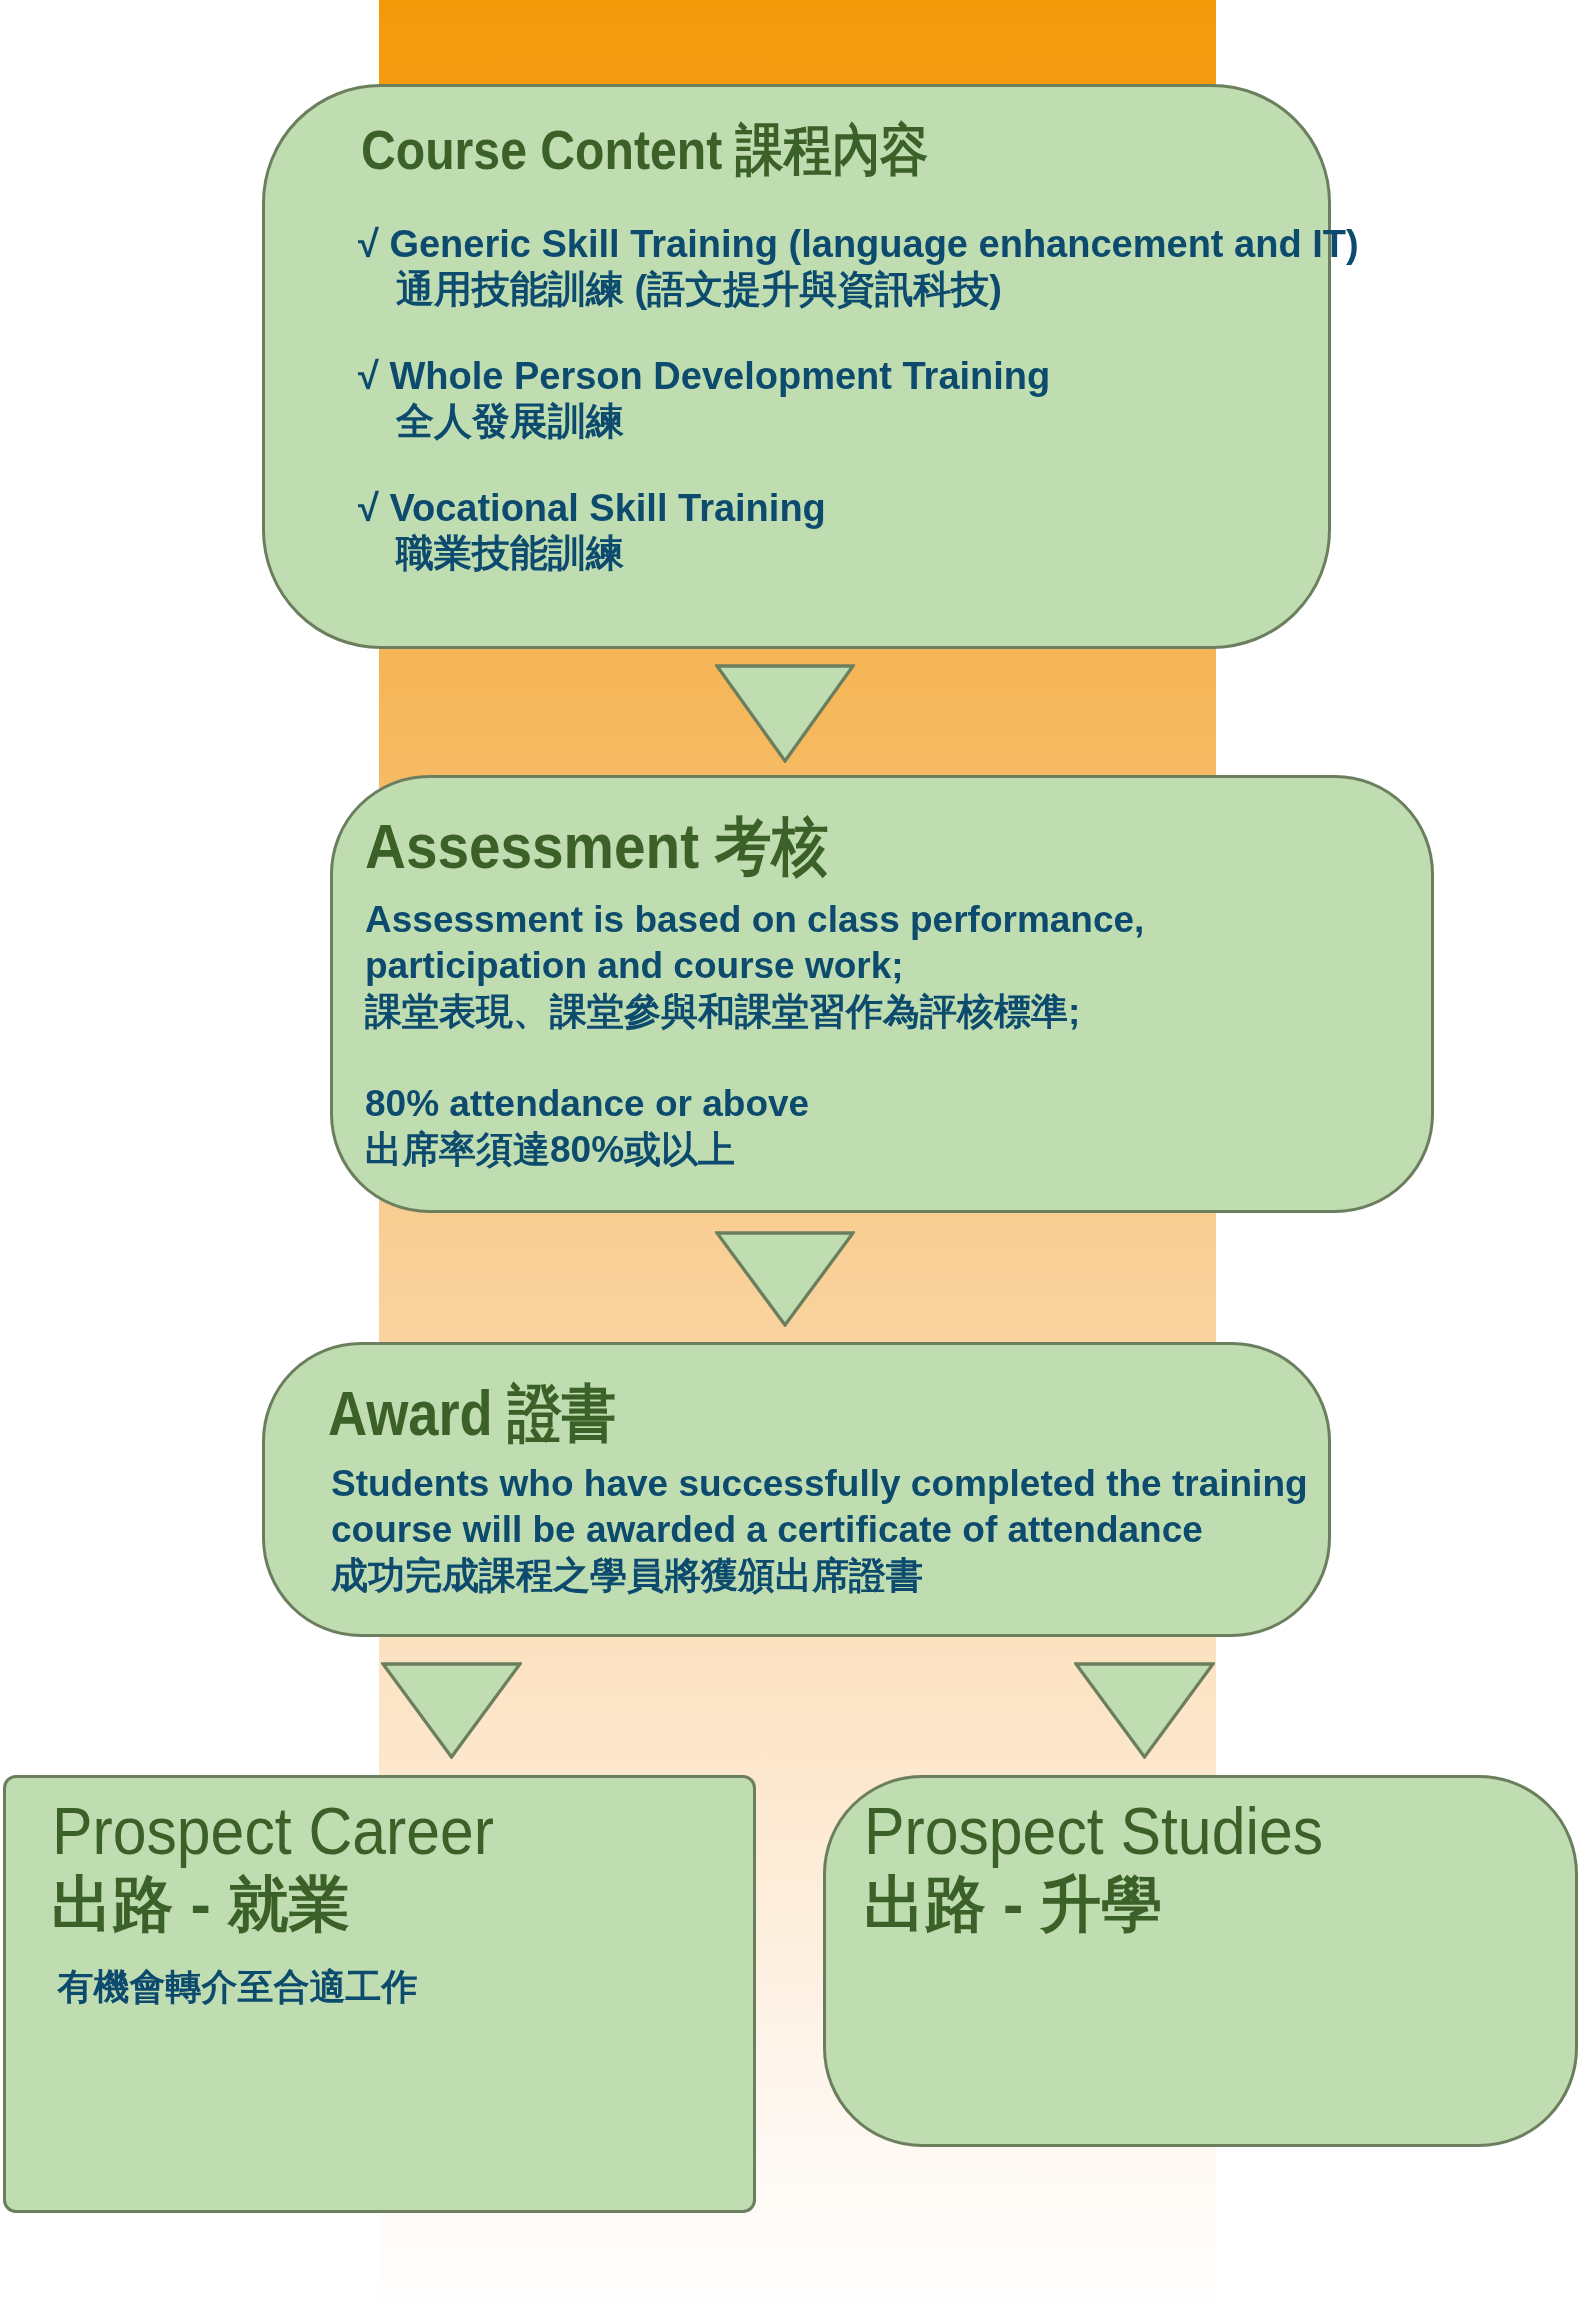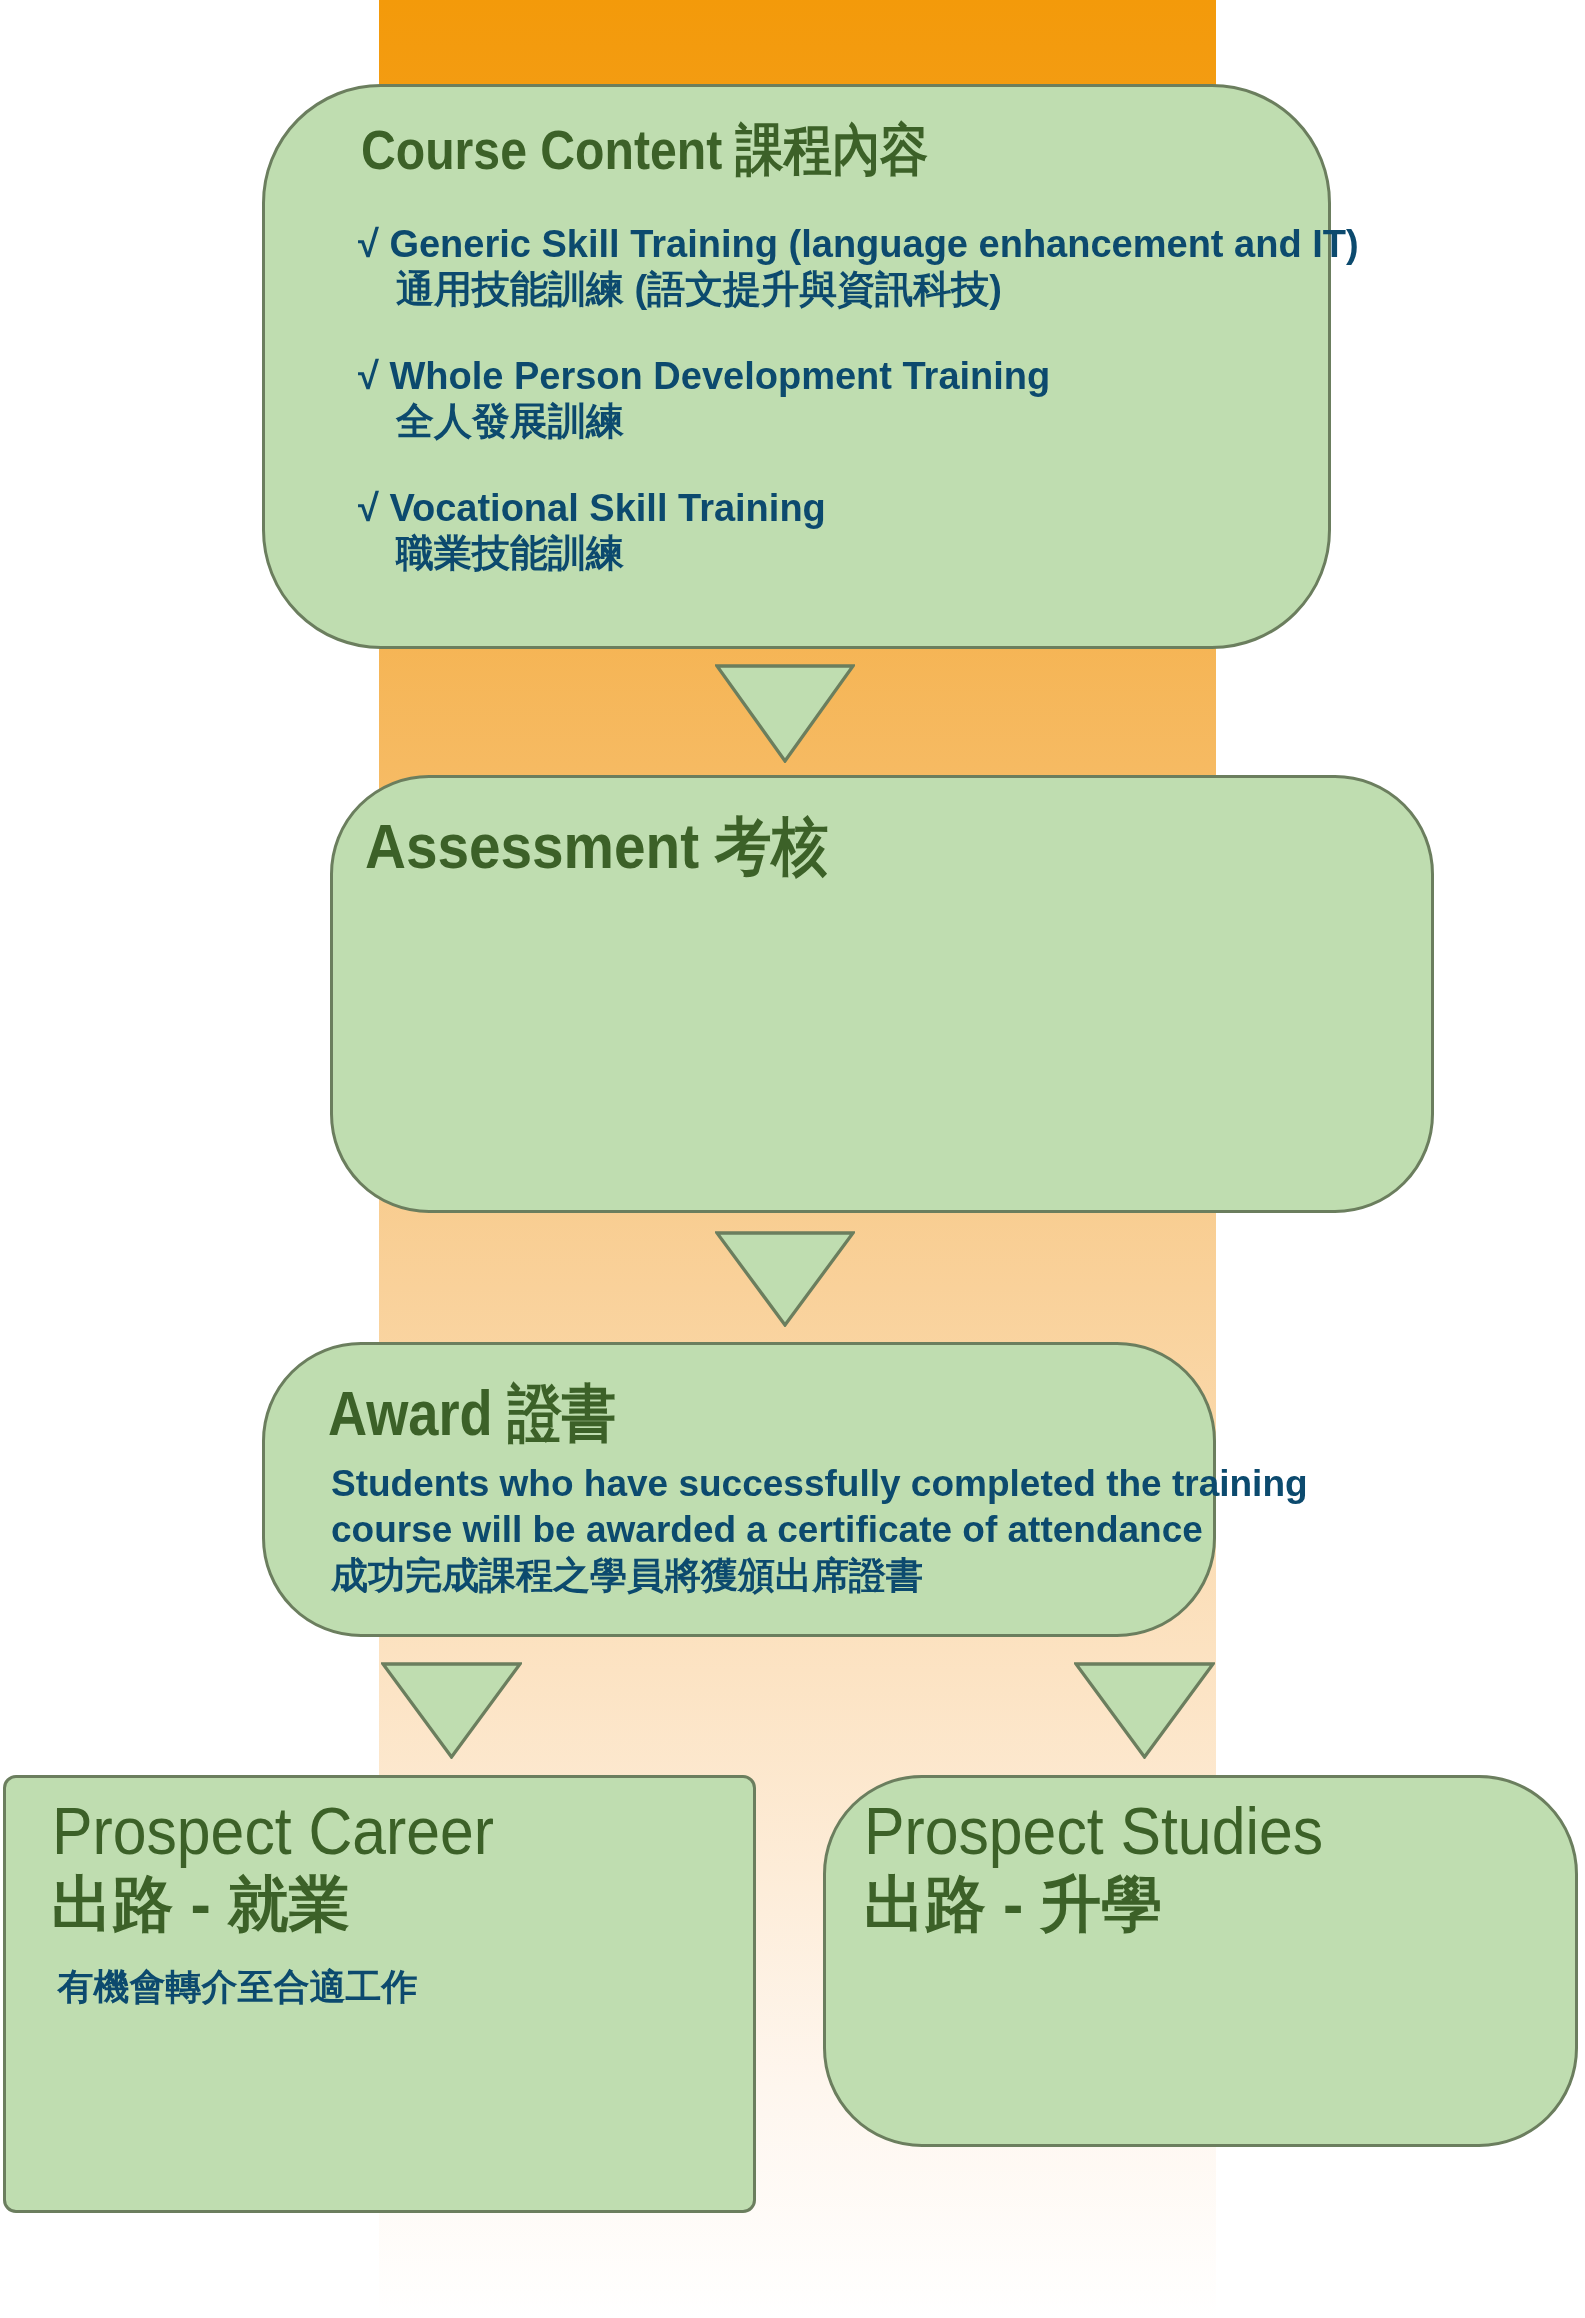--- a/index.html
+++ b/index.html
@@ -48,29 +48,37 @@
 </div>
 
 <div class="arrow" style="left:715px; top:664px; width:140px; height:99px;">
   <svg viewBox="0 0 212 150" preserveAspectRatio="none">
       <polygon points="3,3 209,3 106,147" fill="#BFDDB0" stroke="#6B7E5E" stroke-width="5"></polygon>
     </svg>
 </div>
 
 <div class="box" style="left:330px; top:775px; width:1104px; height:438px; border-radius:99px;">
   <div class="title" style="left:32px; top:26.4px; font-size:63px; font-weight:bold; transform:scaleX(0.9); transform-origin:left;">Assessment 考核</div>
+  <div class="body" style="left:32px; top:119px; font-size:37px; line-height:46px;">
+    <span class="line">Assessment is based on class performance,</span>
+    <span class="line">participation and course work;</span>
+    <span class="line">課堂表現、課堂參與和課堂習作為評核標準;</span>
+    <span class="gap" style="height:46px;"></span>
+    <span class="line">80% attendance or above</span>
+    <span class="line">出席率須達80%或以上</span>
+  </div>
 </div>
 
 <div class="arrow" style="left:715px; top:1231px; width:140px; height:96px;">
   <svg viewBox="0 0 212 145" preserveAspectRatio="none">
       <polygon points="3,3 209,3 106,142" fill="#BFDDB0" stroke="#6B7E5E" stroke-width="5"></polygon>
     </svg>
 </div>
 
-<div class="box" style="left:262px; top:1342px; width:954px; height:295px; border-radius:99px;">
+<div class="box" style="left:262px; top:1342px; width:1069px; height:295px; border-radius:99px;">
   <div class="title" style="left:63px; top:26.4px; font-size:63px; transform:scaleX(0.86); transform-origin:left;">Award 證書</div>
   <div class="body" style="left:66px; top:116px; font-size:37px; line-height:46px;">
     <span class="line">Students who have successfully completed the training</span>
     <span class="line">course will be awarded a certificate of attendance</span>
     <span class="line">成功完成課程之學員將獲頒出席證書</span>
   </div>
 </div>
 
 <div class="arrow" style="left:381px; top:1662px; width:141px; height:97px;">
   <svg viewBox="0 0 214 147" preserveAspectRatio="none">

